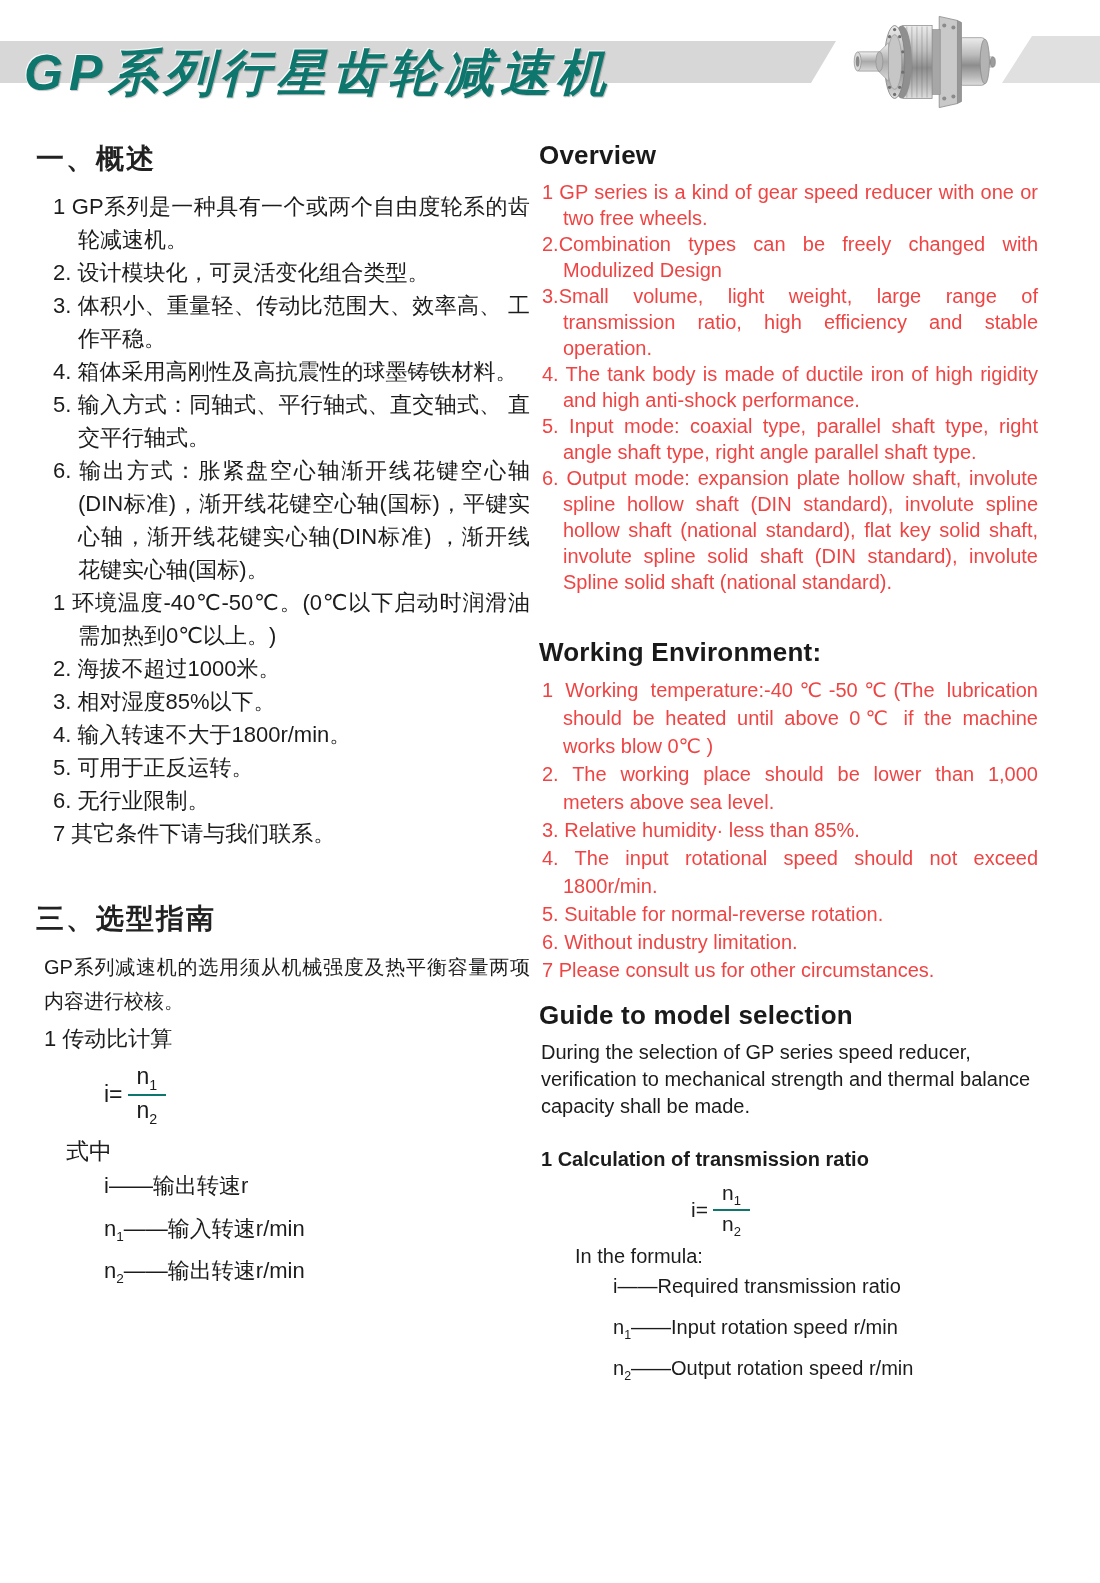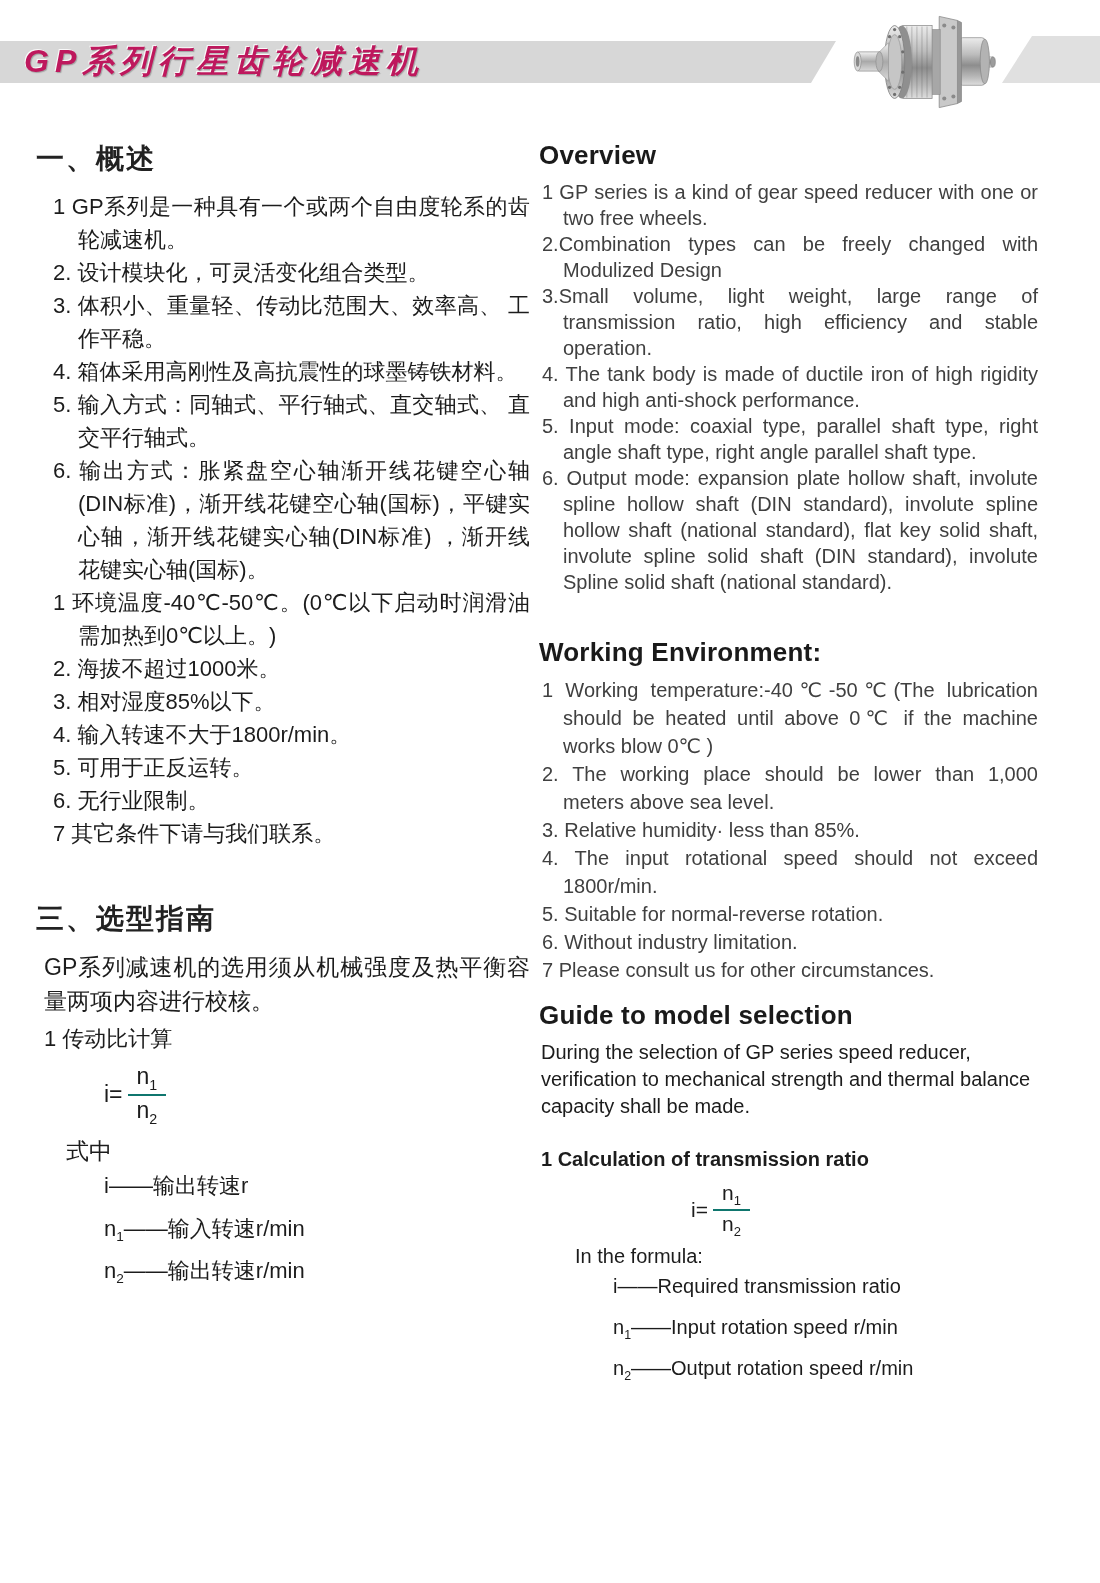--- a/index.html
+++ b/index.html
@@ -17,57 +17,57 @@
     background:#d7d7d7;
     clip-path:polygon(0 0,836px 0,811px 100%,0 100%);
   }
   .band-right{
     position:absolute;top:36px;left:1002px;width:98px;height:47px;
     background:#e0e0e0;
     clip-path:polygon(30px 0,100% 0,100% 100%,0 100%);
   }
   .page-title{
     position:absolute;left:24px;top:40px;
-    font-size:32px;font-weight:700;font-style:italic;
-    letter-spacing:6px;color:#be185d;white-space:nowrap;
+    font-size:50px;font-weight:700;font-style:italic;
+    letter-spacing:6px;color:#0f766e;white-space:nowrap;
     text-shadow:-1px -1px 0 rgba(255,255,255,.85),1px 1px 1px rgba(0,0,0,.25);
   }
   .gear{position:absolute;left:848px;top:6px;width:152px;height:112px;}
   
   .col{position:absolute;top:140px;}
   .col-left{left:36px;width:494px;}
   .col-right{left:533px;width:505px;}
   
   .cn-h{
     font-size:28px;font-weight:600;color:#222;
     margin:0 0 12px 0;letter-spacing:2px;
   }
   .cn-h.sp1{margin-top:54px;}
   .cn-h.sp2{margin-top:50px;}
   .cn-item{
     font-size:22px;line-height:33px;text-align:justify;
     margin-left:17px;padding-left:25px;text-indent:-25px;
     color:#1c1c1c;
   }
   .cn-intro{
-    font-size:23px;line-height:34px;text-align:justify;
+    font-size:20px;line-height:34px;text-align:justify;
     margin-left:8px;color:#1c1c1c;
   }
   .cn-sub{font-size:22px;line-height:33px;margin:4px 0 0 8px;}
   
   .en-h{
     font-size:26px;font-weight:700;color:#1a1a1a;
     margin:0 0 8px 6px;letter-spacing:.2px;
   }
   .en-h.sp1{margin-top:42px;}
   .en-h.sp2{margin-top:16px;}
   .en-item{
     font-size:20px;line-height:26px;text-align:justify;
     margin-left:9px;padding-left:21px;text-indent:-21px;
-    color:#404040;
+    color:#ef4444;
   }
   .en-item.wide{line-height:28px;}
   .en-intro{
     font-size:20px;line-height:27px;margin-left:8px;color:#1c1c1c;
   }
   .en-sub{font-size:20px;line-height:27px;margin:26px 0 0 8px;font-weight:bold;}
   
   .formula-row{
     display:flex;align-items:center;
     margin:8px 0 6px 68px;font-size:23px;

